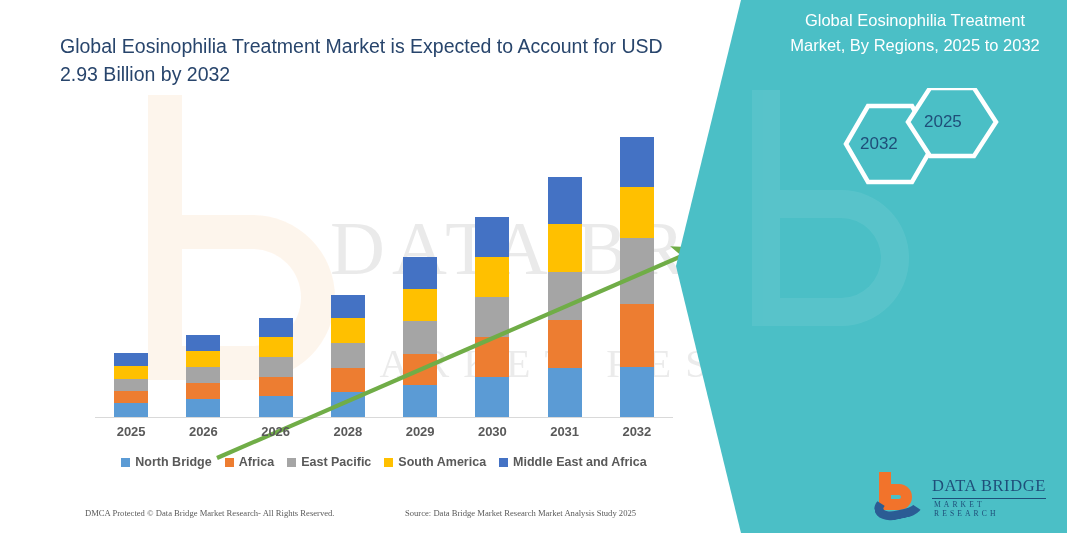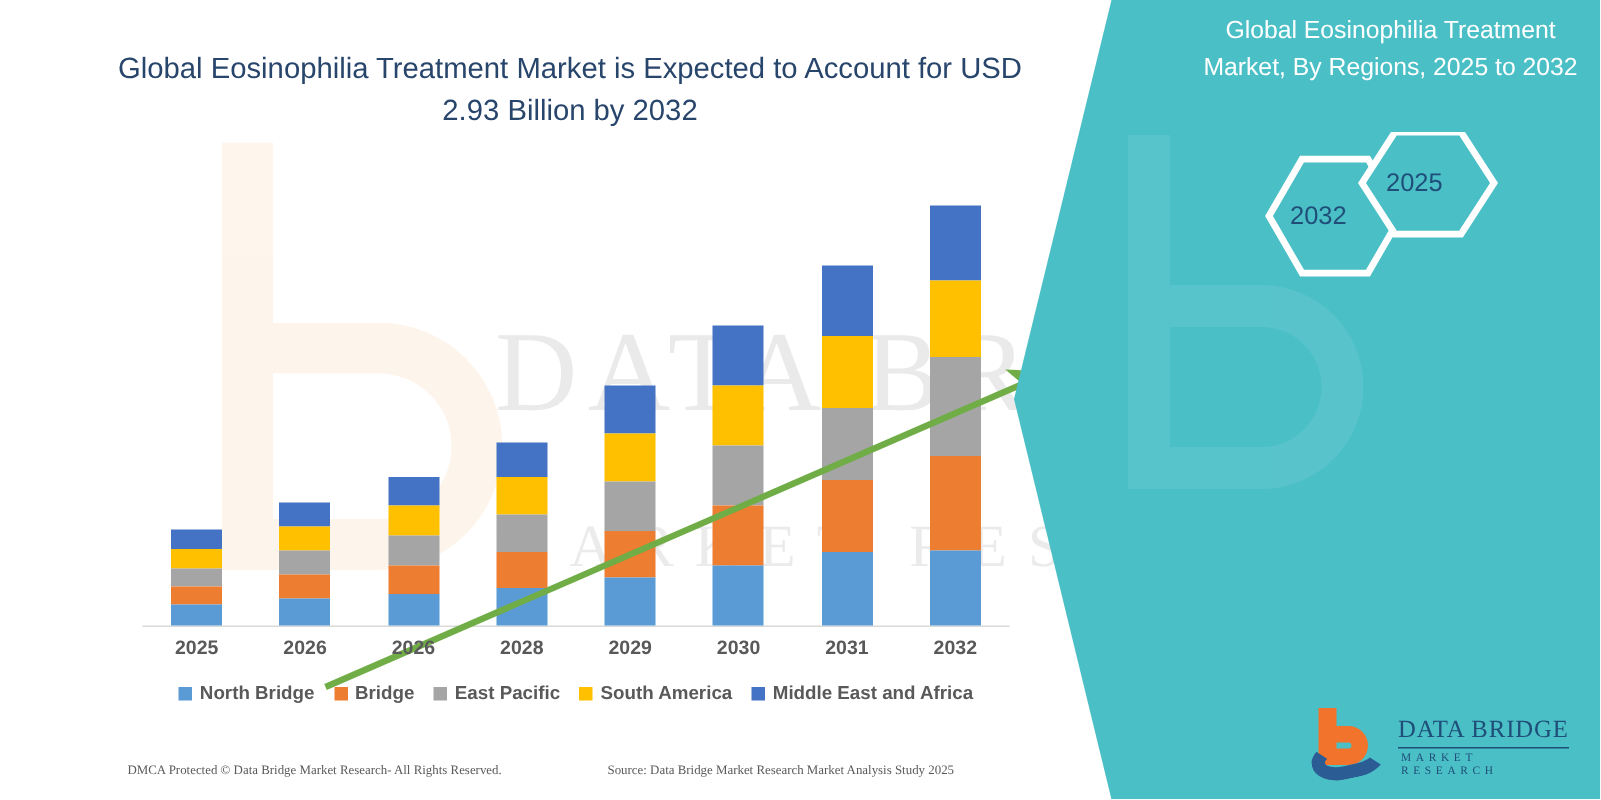--- a/index.html
+++ b/index.html
@@ -31,21 +31,21 @@
     font-family:"Liberation Serif", serif; white-space:nowrap; pointer-events:none;
   }
   .wm-text2 {
     position:absolute; left:330px; top:340px; width:760px;
     font-size:40px; letter-spacing:14px; color:#dedede; opacity:.6;
     font-family:"Liberation Serif", serif; white-space:nowrap; pointer-events:none;
   }
 
   .chart-title {
     position:absolute; left:60px; top:32px; width:640px;
-    text-align:center; color:#28456C; font-size:19.5px; line-height:28px;
+    color:#28456C; font-size:19.5px; line-height:28px;
     font-family:"Liberation Sans", sans-serif;
   }
 
   
   .plot { position:absolute; left:95px; top:118px; width:578px; height:300px; }
   .axis-line { position:absolute; left:0; bottom:0; width:578px; height:1px; background:#d9d9d9; }
 
   .bars { position:absolute; left:0; bottom:1px; width:578px; height:299px; display:flex; }
   .bar-slot { flex:1 1 0; display:flex; flex-direction:column; justify-content:flex-end; align-items:center; }
   .bar { width:34px; display:flex; flex-direction:column; }
@@ -85,21 +85,21 @@
   .rp-watermark {
     position:absolute; left:52px; top:90px; width:190px; height:240px;
     opacity:.07; pointer-events:none;
   }
   .rp-watermark .stem { position:absolute; left:24px; top:0; width:28px; height:236px; background:#ffffff; }
   .rp-watermark .bowl {
     position:absolute; left:36px; top:100px; width:145px; height:136px;
     border:28px solid #ffffff; border-radius:0 76px 76px 0; border-left:none;
   }
   .rp-title {
-    position:absolute; left:112px; top:8px; width:278px;
+    position:absolute; left:100px; top:8px; width:278px;
     color:#ffffff; font-size:16.5px; line-height:25px; text-align:center;
   }
   .hexes { position:absolute; left:140px; top:88px; width:210px; height:112px; }
   .hex-year { position:absolute; color:#1F4E79; font-size:17px; }
   .rp-brand {
     position:absolute; left:116px; top:243px; width:250px; text-align:center;
     color:#2E6E85; font-size:17.5px; line-height:27px; letter-spacing:.3px;
   }
   
   .rp-logo { position:absolute; left:196px; top:470px; width:180px; height:52px; }
@@ -237,21 +237,21 @@
         <div class="xlabel">2032</div>
       </div>
 
     <div class="legend" id="legend">
         <div class="legend-item">
           <span class="legend-swatch" style="background: rgb(91, 155, 213);"></span>
           <span class="legend-label">North Bridge</span>
         </div>
         <div class="legend-item">
           <span class="legend-swatch" style="background: rgb(237, 125, 49);"></span>
-          <span class="legend-label">Bridge</span>
+          <span class="legend-label">Africa</span>
         </div>
         <div class="legend-item">
           <span class="legend-swatch" style="background: rgb(165, 165, 165);"></span>
           <span class="legend-label">East Pacific</span>
         </div>
         <div class="legend-item">
           <span class="legend-swatch" style="background: rgb(255, 192, 0);"></span>
           <span class="legend-label">South America</span>
         </div>
         <div class="legend-item">

